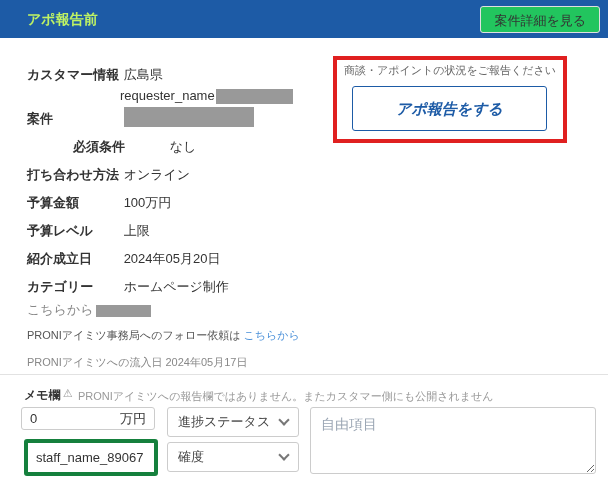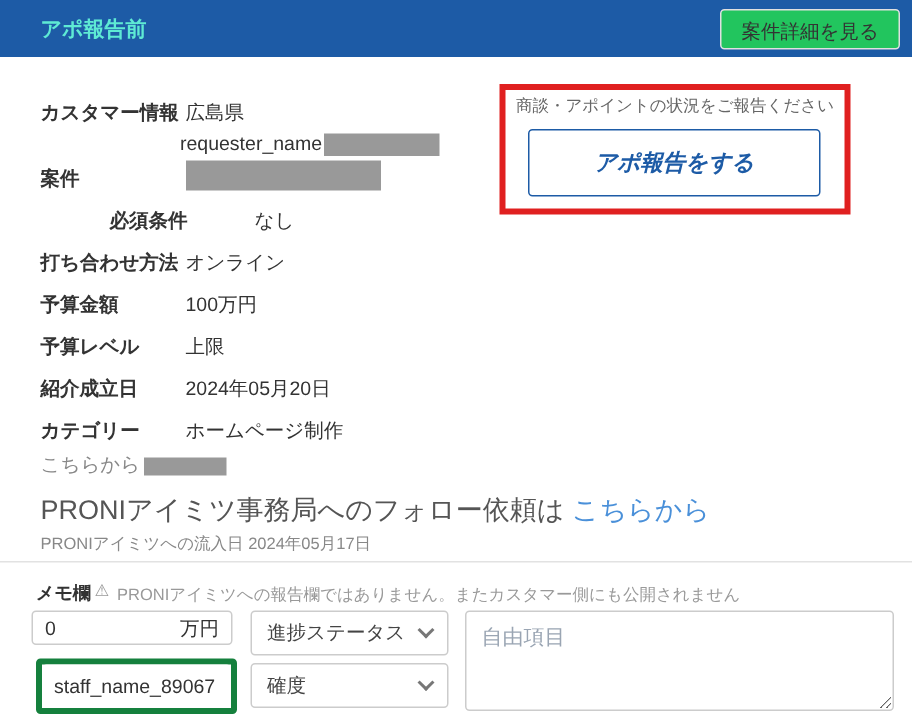--- a/index.html
+++ b/index.html
@@ -3,35 +3,35 @@
 <meta charset="utf-8">
 <style>
   * { margin:0; padding:0; box-sizing:border-box; }
   html,body { width:608px; height:482px; background:#fff;
     font-family:"Liberation Sans","DejaVu Sans",sans-serif; }
   #app { position:relative; width:608px; height:482px; background:#fff; overflow:hidden; }
 
   
   .topbar { position:absolute; left:0; top:0; width:608px; height:38px; background:#1d5ba6; }
   .topbar-title { position:absolute; left:27px; top:0; height:52px; line-height:38px;
-    color:#5eead4; font-weight:bold; font-size:14px; }
+    color:#bef264; font-weight:bold; font-size:14px; }
   .detail-btn { position:absolute; right:8px; top:6px; height:27px; line-height:27px;
     background:#22c55e; color:#333; font-size:13px; padding:0 13px; border:1px solid #e0e0e0;
     border-radius:3px; cursor:pointer; }
 
   
   .row { position:absolute; left:27px; font-size:13px; color:#333; white-space:nowrap; }
   .row .lbl { display:inline-block; width:93px; font-weight:bold; vertical-align:top; }
   .row .val { color:#333; }
   .redact { display:inline-block; background:#999; vertical-align:middle; }
   .redact.name { width:77px; height:15px; margin-left:1px; }
   .redact.case { width:130px; height:20px; margin-top:-3px; }
   .redact.caseno { width:55px; height:12px; margin-left:2px; }
   .gray-row { position:absolute; left:27px; font-size:13px; color:#888; white-space:nowrap; }
-  .follow-row { position:absolute; left:27px; font-size:18px; color:#555; white-space:nowrap; }
+  .follow-row { position:absolute; left:27px; font-size:11px; color:#555; white-space:nowrap; }
   .follow-row a { color:#4a90d9; text-decoration:none; cursor:pointer; }
   .inflow-row { position:absolute; left:27px; font-size:11px; color:#888; white-space:nowrap; }
 
   
   .red-box { position:absolute; left:333px; top:56px; width:234px; height:87px;
     border:4px solid #e02020; }
   .report-prompt { position:absolute; left:333px; top:63px; width:234px; text-align:center;
     font-size:11px; color:#666; white-space:nowrap; }
   .report-btn { position:absolute; left:352px; top:86px; width:195px; height:45px;
     background:#fff; border:1px solid #1d5ba6; border-radius:3px; color:#1d5ba6;

